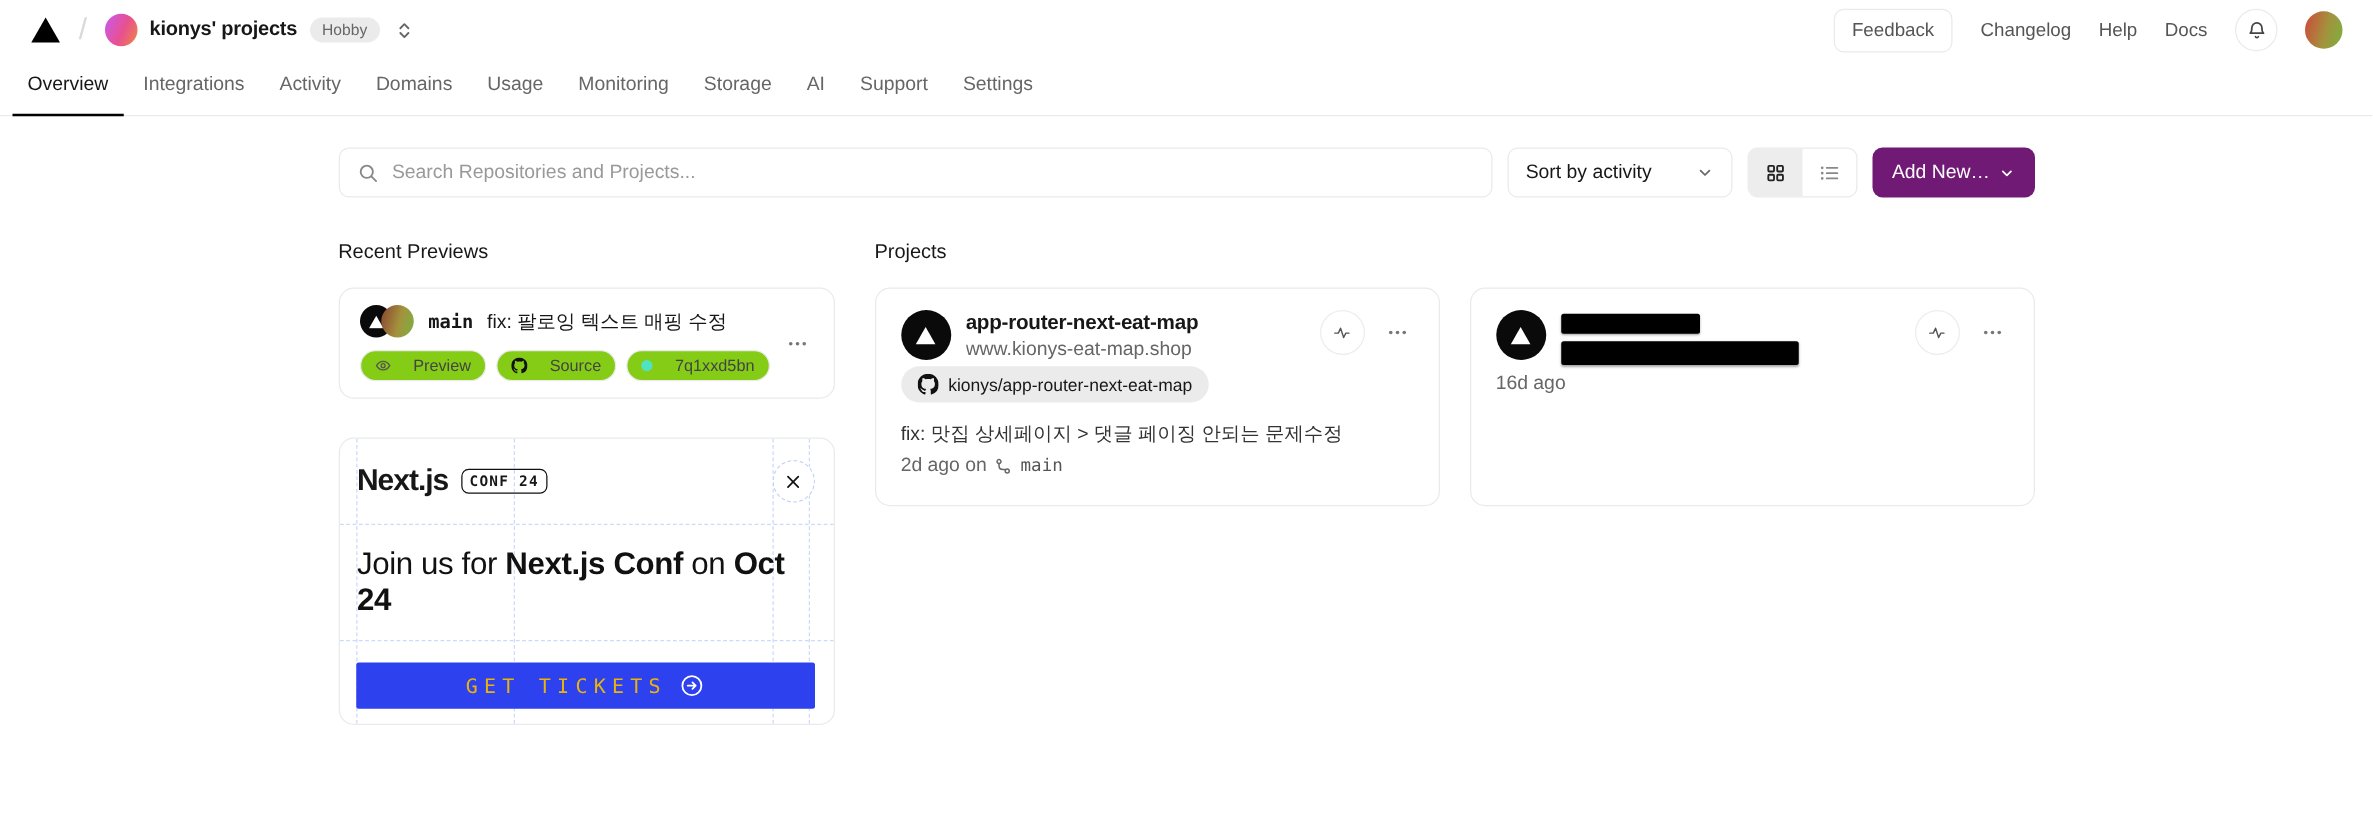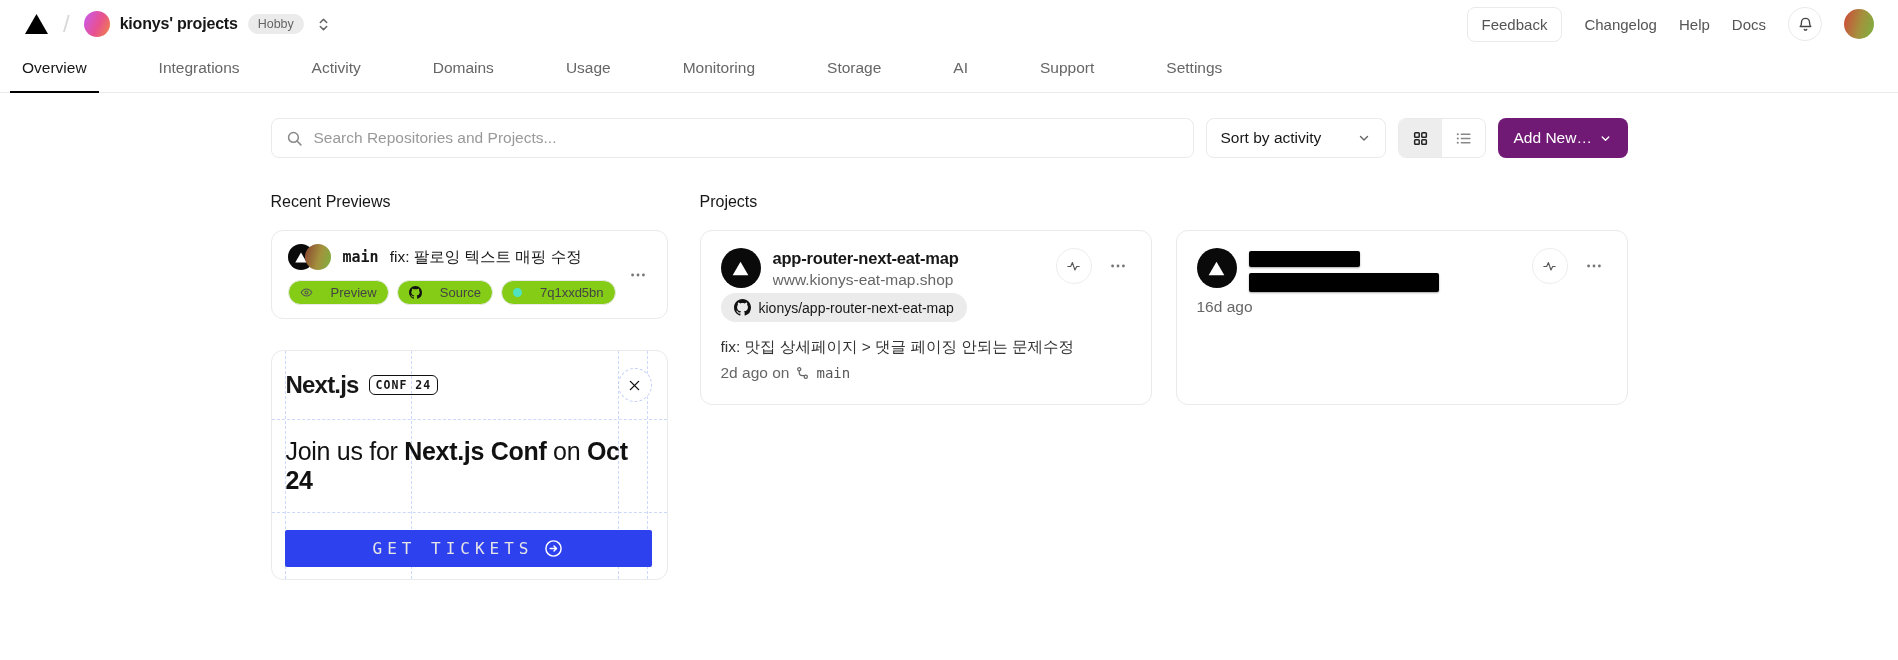--- a/index.html
+++ b/index.html
@@ -25,21 +25,21 @@
   .h-right { display:flex; align-items:center; gap:22px; }
   .feedback-btn { background:#fff; border:1px solid #eaeaea; border-radius:8px;
     color:#555; font-size:15px; padding:8px 14px; cursor:pointer; font-family:inherit; }
   .h-link { color:#555; font-size:15px; text-decoration:none; cursor:pointer; }
   .bell-btn { width:34px; height:34px; border:1px solid #eaeaea; border-radius:50%;
     background:#fff; display:flex; align-items:center; justify-content:center; cursor:pointer; }
   .user-avatar { width:30px; height:30px; border-radius:50%; cursor:pointer;
     background:linear-gradient(105deg,#c8553a 10%,#a3923d 55%,#7fae3f 95%); }
 
   
-  .nav { display:flex; padding:0 10px; border-bottom:1px solid #eaeaea;gap:44px; }
+  .nav { display:flex; padding:0 10px; border-bottom:1px solid #eaeaea; }
   .tab { position:relative; padding:11px 12px 15px; font-size:15.5px; color:#666; cursor:pointer; white-space:nowrap; margin-right:4px; }
   .tab.active { color:#171717; font-weight:500; }
   .tab.active::after { content:""; position:absolute; left:0; right:0; bottom:-1px; height:2px; background:#000; }
 
   
   .content { width:1357px; margin:0 auto; }
 
   .toolbar { display:flex; gap:12px; margin-top:25px; height:40px; }
   .search-box { flex:1; display:flex; align-items:center; gap:11px; border:1px solid #eaeaea;
     border-radius:8px; padding:0 14px; background:#fff; }
@@ -87,21 +87,21 @@
     font-family:"DejaVu Sans Mono", monospace; font-size:11.5px; font-weight:700;
     letter-spacing:1px; padding:2px 6px; }
   .conf-close { position:absolute; top:17px; right:15px; width:34px; height:34px;
     border:1px dashed #c2d0f8; border-radius:50%; background:#fff;
     display:flex; align-items:center; justify-content:center; cursor:pointer; }
   .conf-body { position:relative; height:93px; display:flex; align-items:center; padding:0 14px;
     font-size:25px; letter-spacing:-0.3px; color:#111; }
   .conf-body b { font-weight:800; }
   .conf-footer { position:relative; padding:18px 15px 0 13px; }
   .cta-btn { width:100%; height:37px; border:none; border-radius:2px; cursor:pointer;
-    display:flex; align-items:center; justify-content:center; gap:11px; color:#e5e5e5;
+    display:flex; align-items:center; justify-content:center; gap:11px; color:#eab308;
     font-family:"DejaVu Sans Mono", monospace; font-size:16px; letter-spacing:5px; }
 
   
   .projects-grid { display:grid; grid-template-columns:1fr 1fr; gap:24px; }
   .project-card { height:175px; border:1px solid #eaeaea; border-radius:12px; background:#fff;
     padding:17px 20px; display:flex; flex-direction:column; cursor:pointer; }
   .pc-head { display:flex; align-items:flex-start; gap:12px; }
   .pc-avatar { width:40px; height:40px; border-radius:50%; background:#0a0a0a; flex:none;
     display:flex; align-items:center; justify-content:center; }
   .pc-titles { flex:1; min-width:0; padding-top:1px; }

